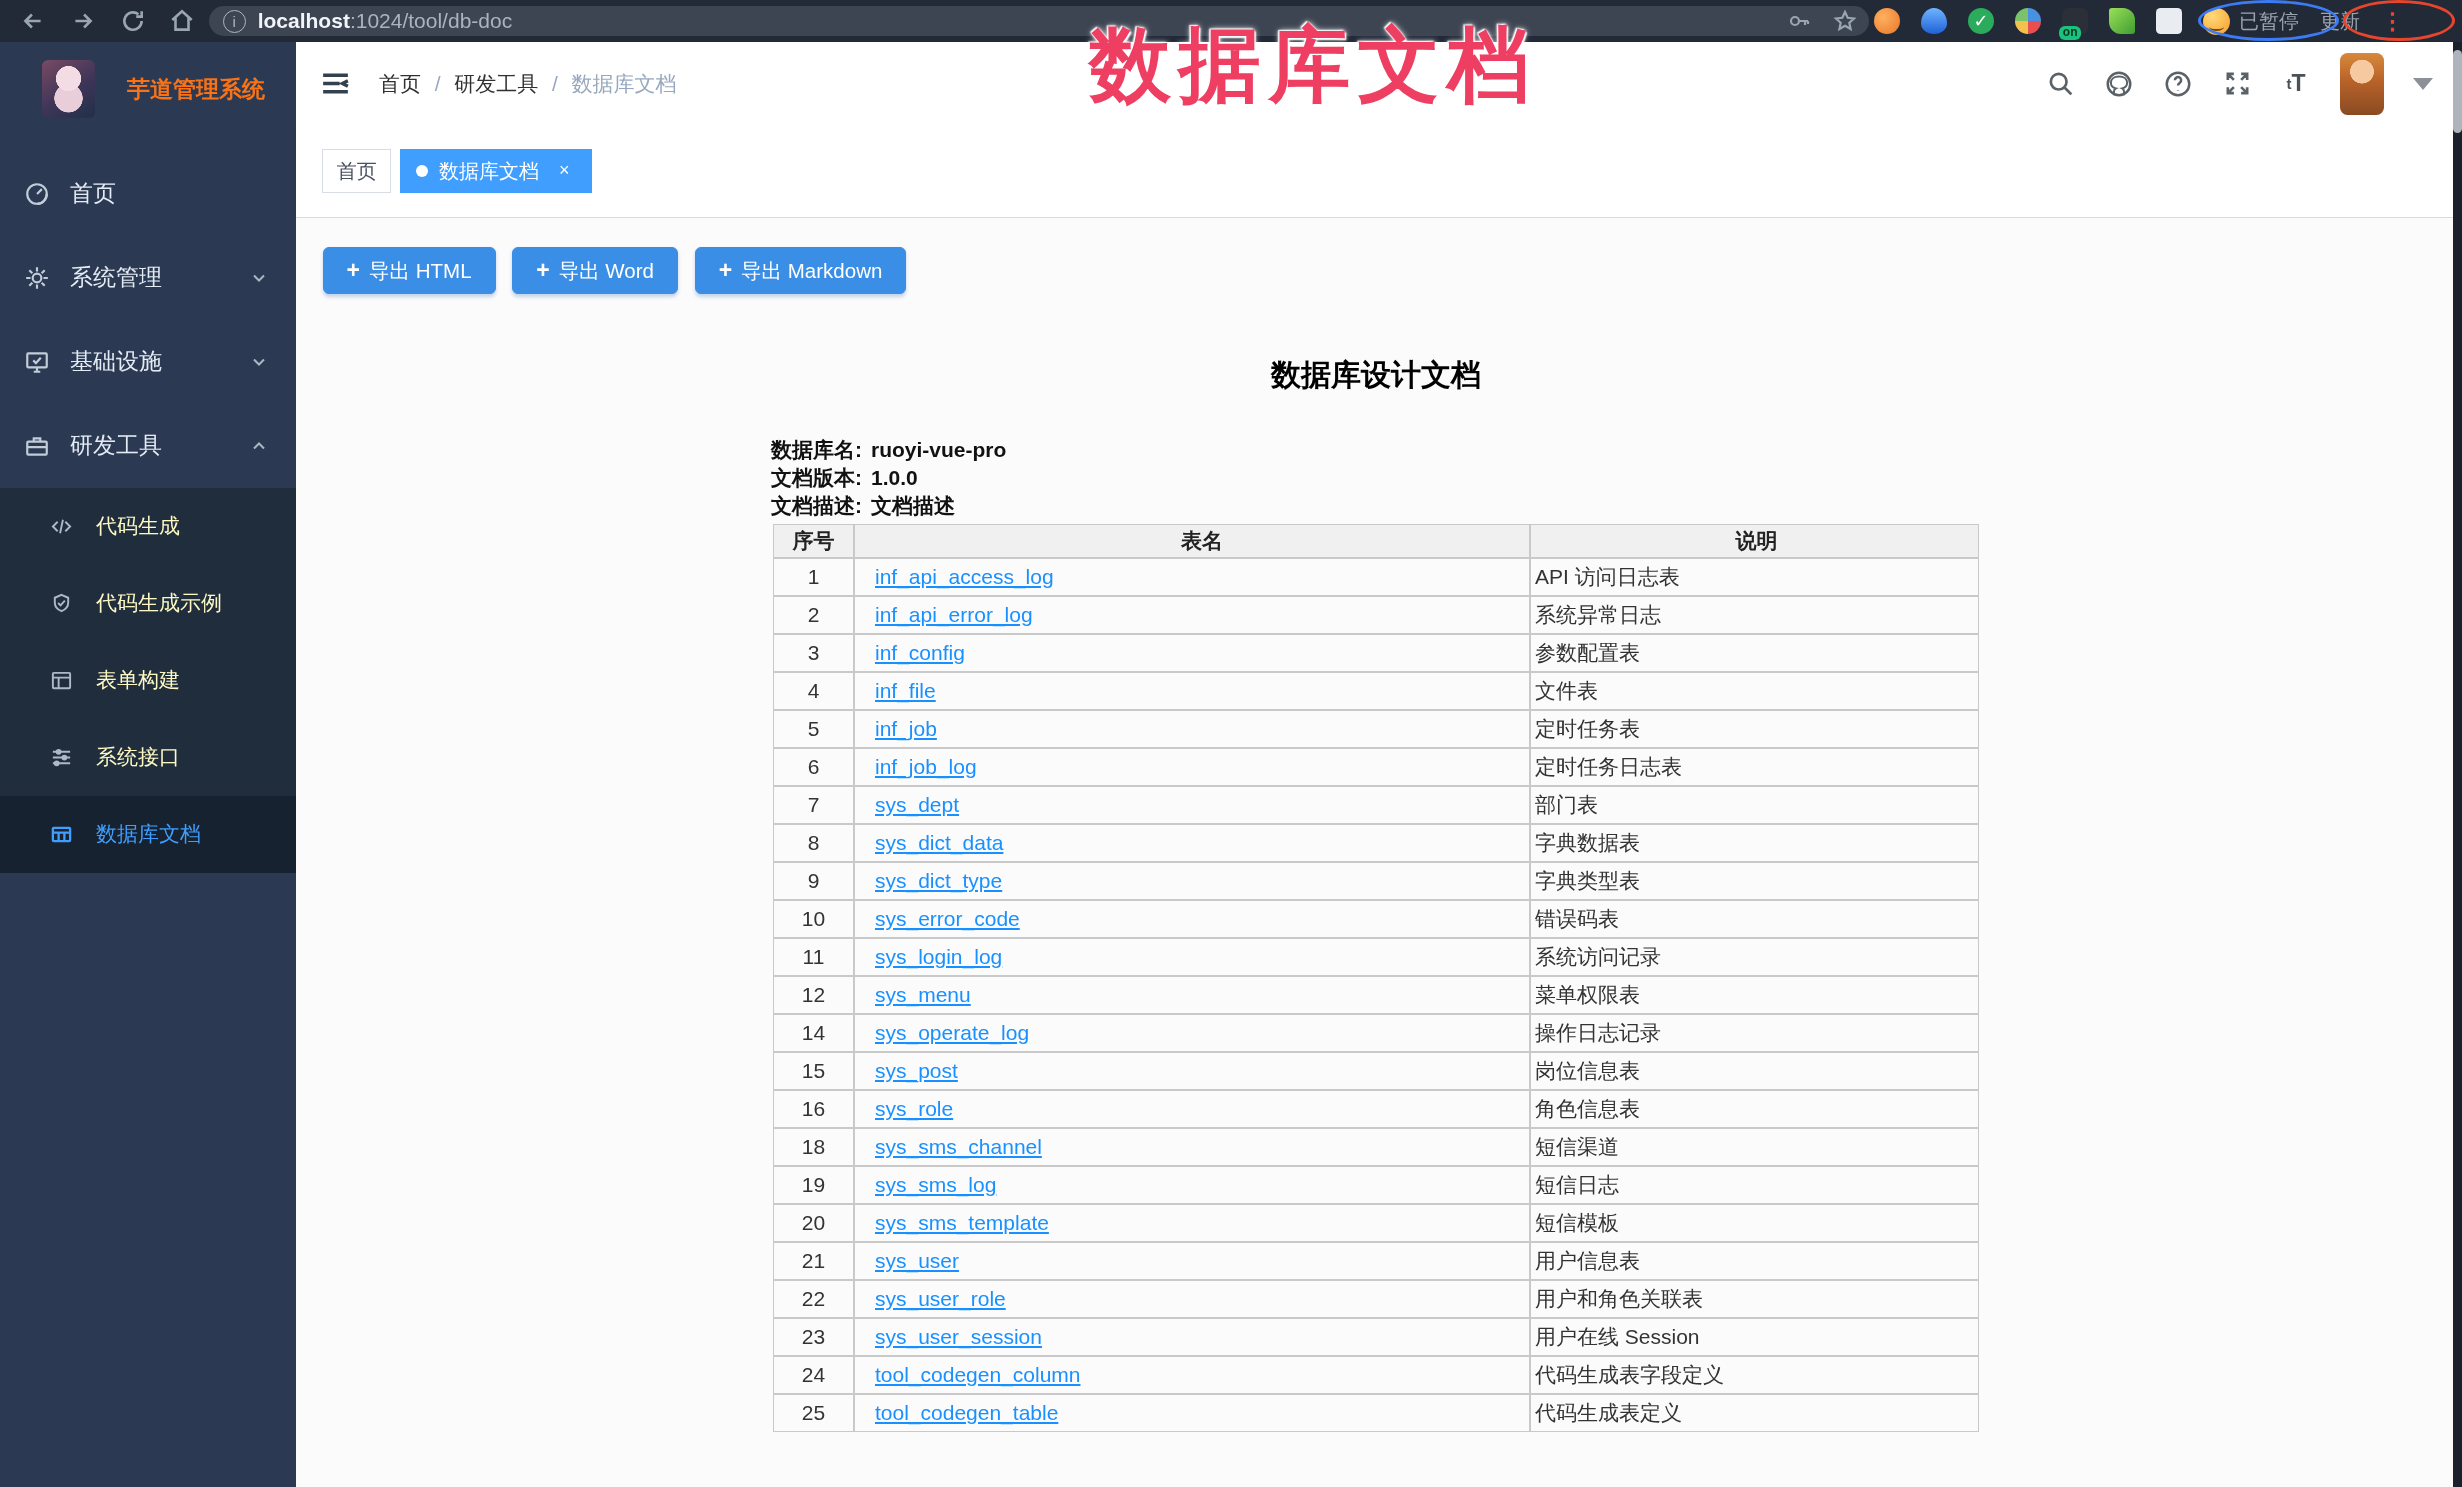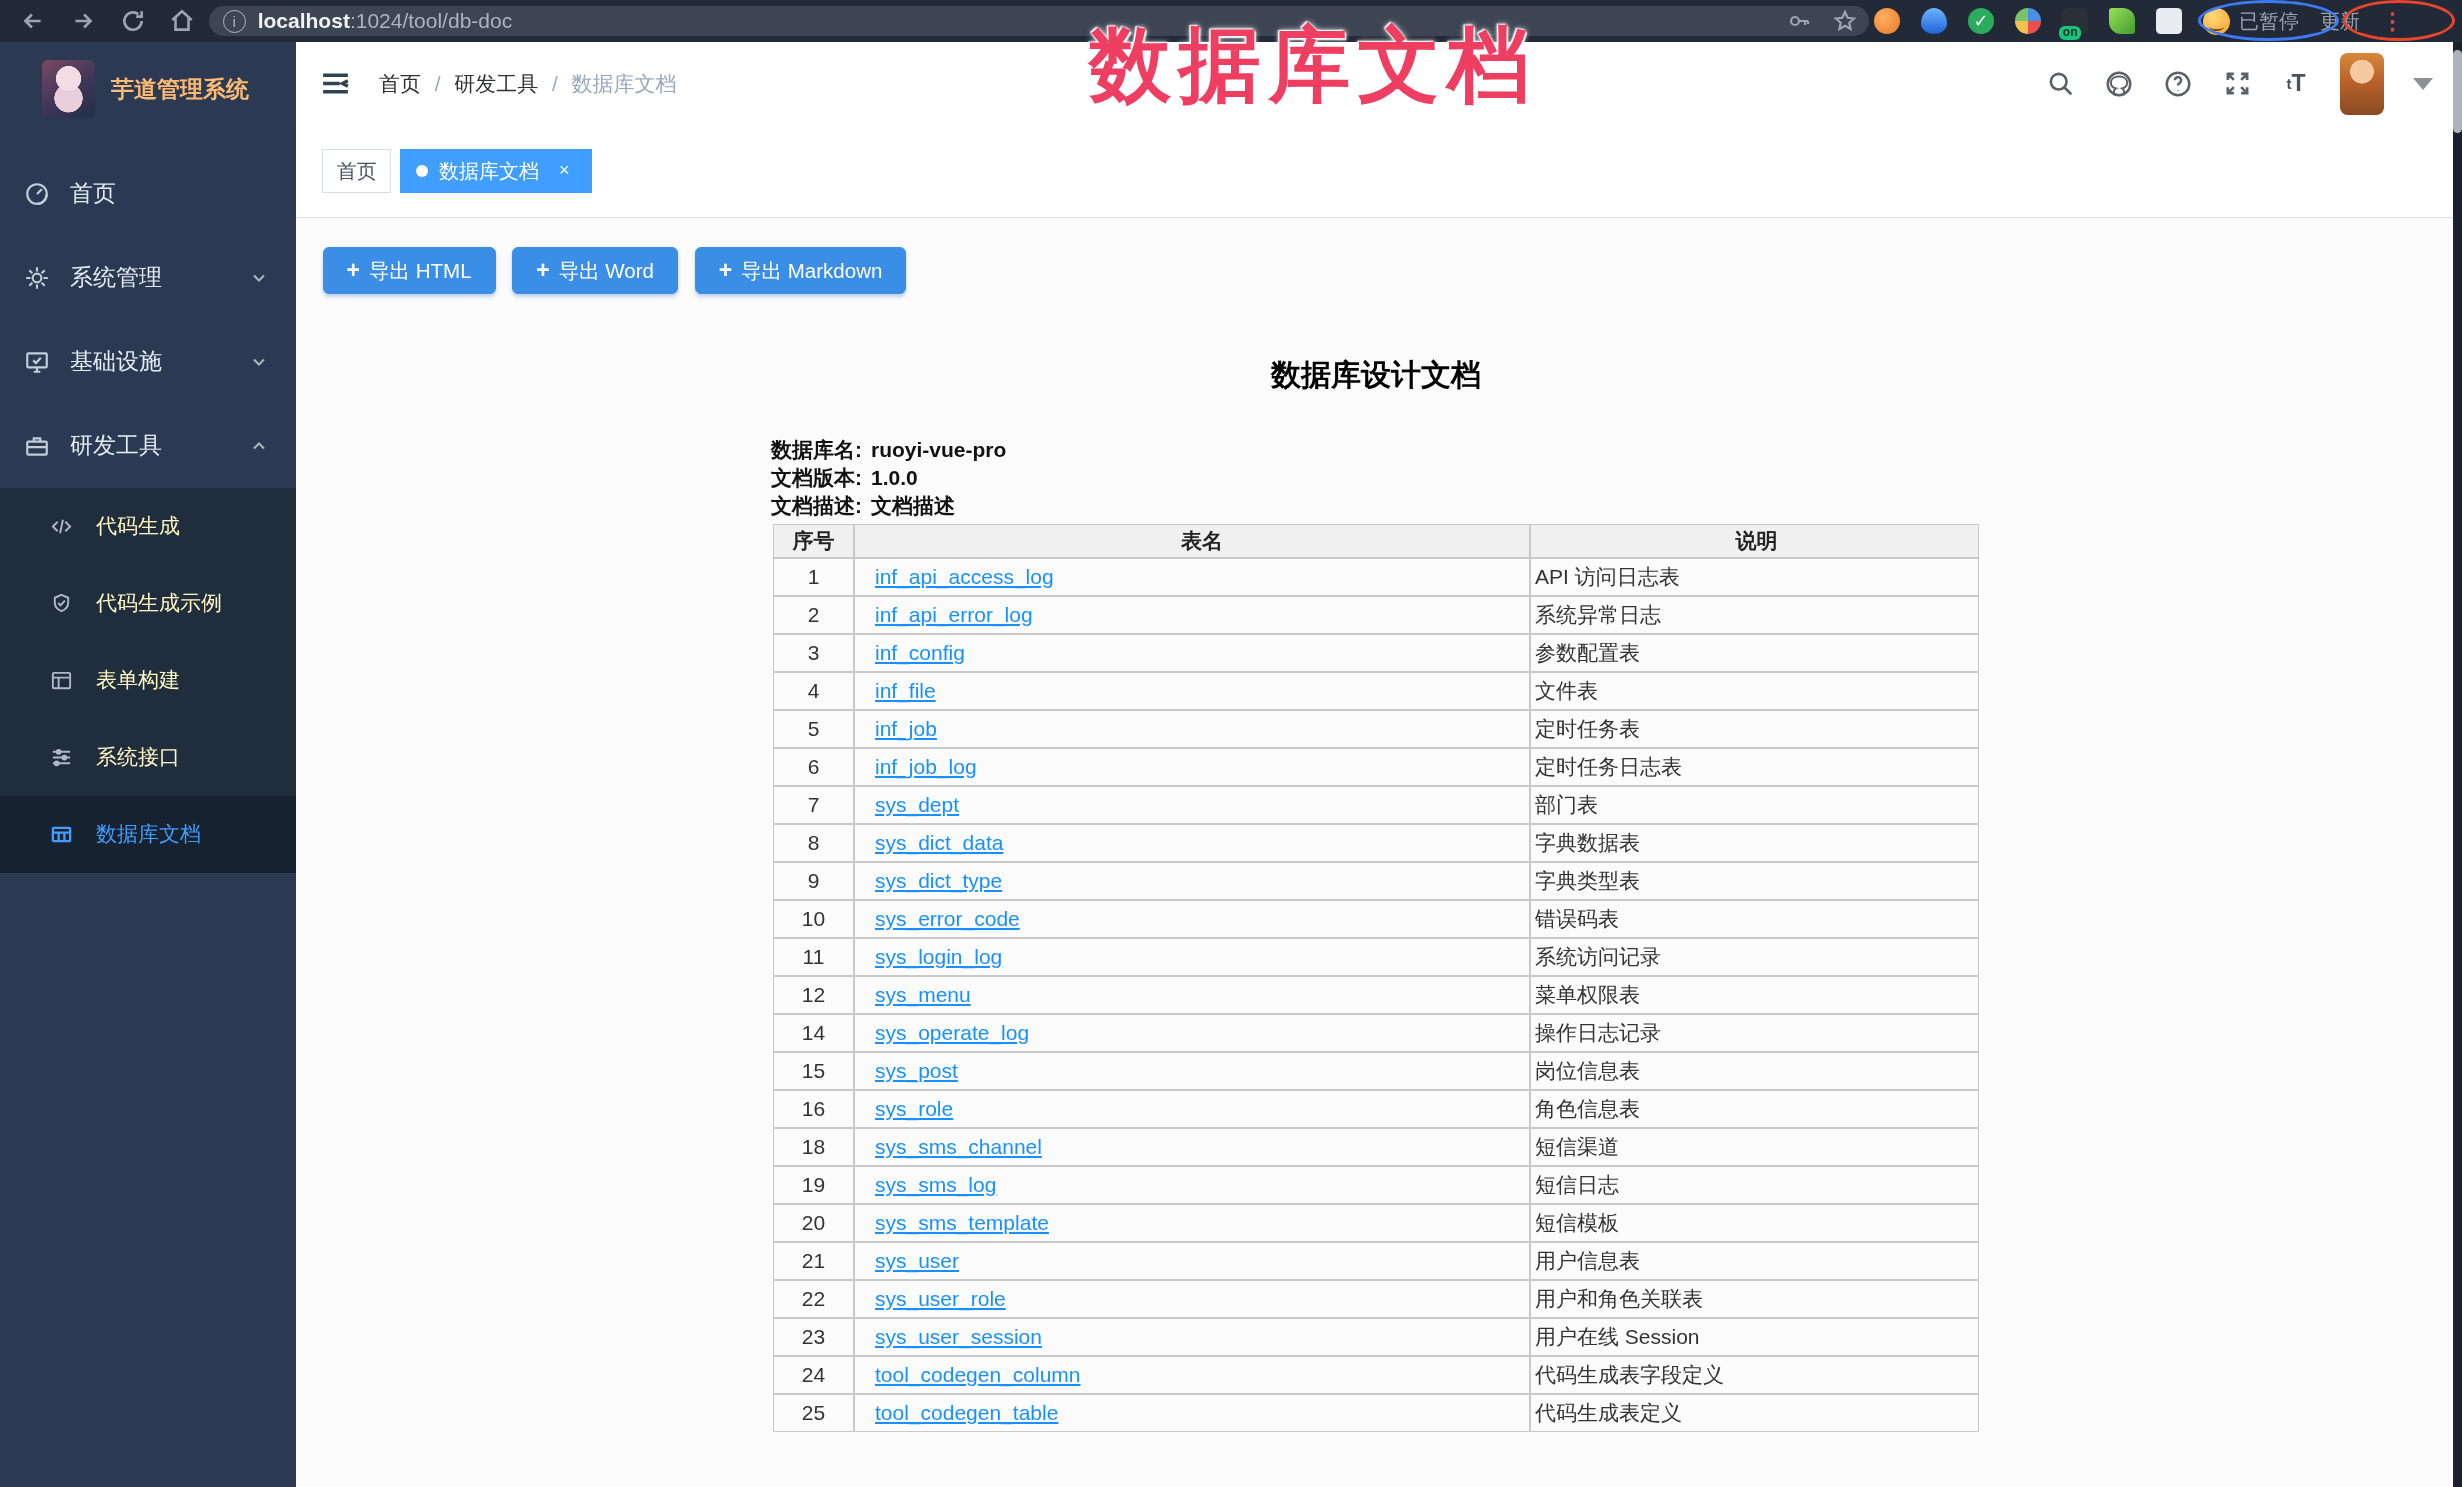--- a/index.html
+++ b/index.html
@@ -49,21 +49,21 @@
     text-shadow:0 0 2.3px #fff, 0 0 6px #fff, 1.5px 1.5px 1.5px #fff, -1.5px -1.5px 1.5px #fff; }
 
   
   .sidebar { position:absolute; left:0; top:42px; width:296px; height:1445px; background:#2b3a52; }
   .logo-row { display:flex; align-items:center; padding:18px 0 13.7px 42px; }
   .logo-img { width:53px; height:58px; border-radius:6px; flex:0 0 auto;
     background:
       radial-gradient(circle at 50% 32%, #f3dce3 0 26%, transparent 27%),
       radial-gradient(circle at 50% 66%, #e9cdd8 0 30%, transparent 31%),
       linear-gradient(145deg,#7a4a63 0%, #3e3558 55%, #203048 100%); }
-  .logo-title { color:#fdba74; font-size:23px; font-weight:bold; margin-left:16px; }
+  .logo-title { color:#f97316; font-size:23px; font-weight:bold; margin-left:32px; }
   .menu { margin-top:20px; }
   .menu-item { height:84px; display:flex; align-items:center; padding-left:24px; position:relative;
     color:#e4ebf4; font-size:23px; cursor:pointer; }
   .menu-item .mi-ico { width:26px; height:26px; margin-right:20px; color:#c2cdda; flex:0 0 auto; }
   .menu-item .chev { position:absolute; right:27px; color:#aab6c5; }
   .chev svg { transition:none; }
   .chev.up svg { transform:rotate(180deg); }
   .submenu { background:#1f2d3d; }
   .sub-item { height:77px; display:flex; align-items:center; padding-left:50px;
     color:#fef9c3; font-size:21px; cursor:pointer; }

